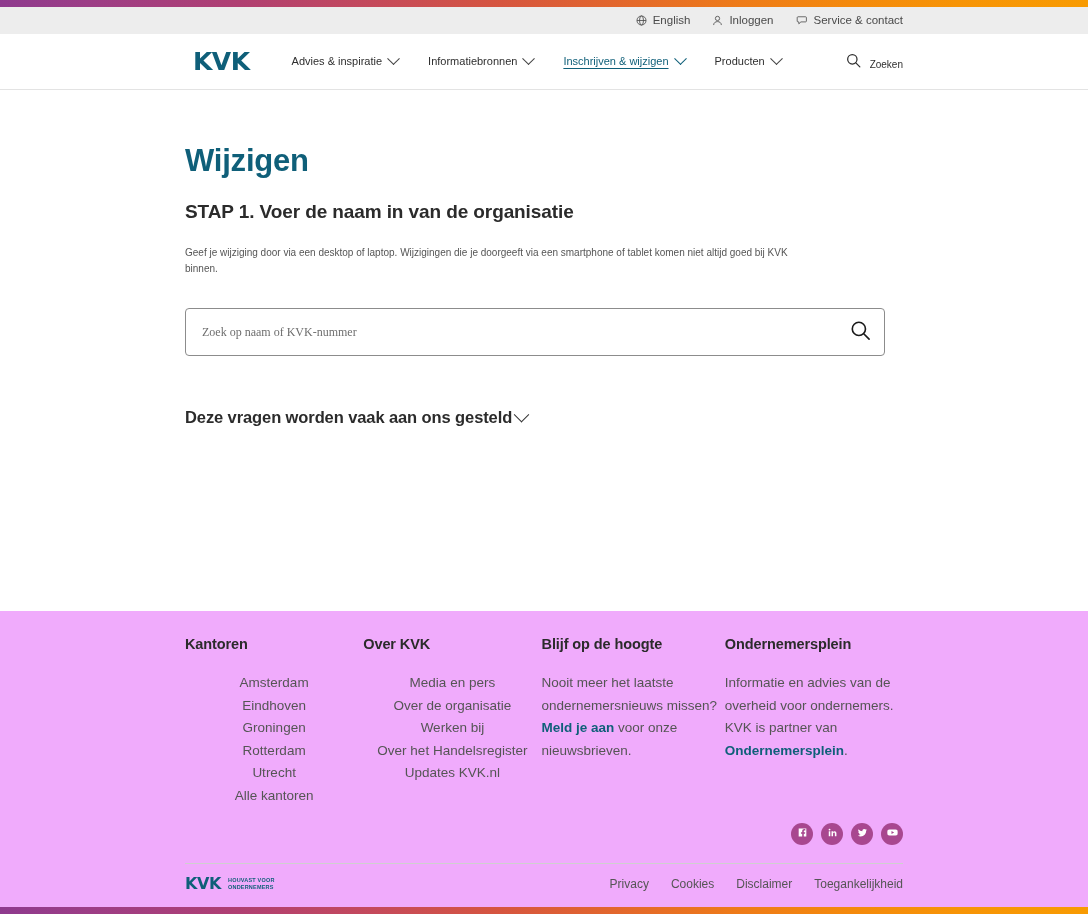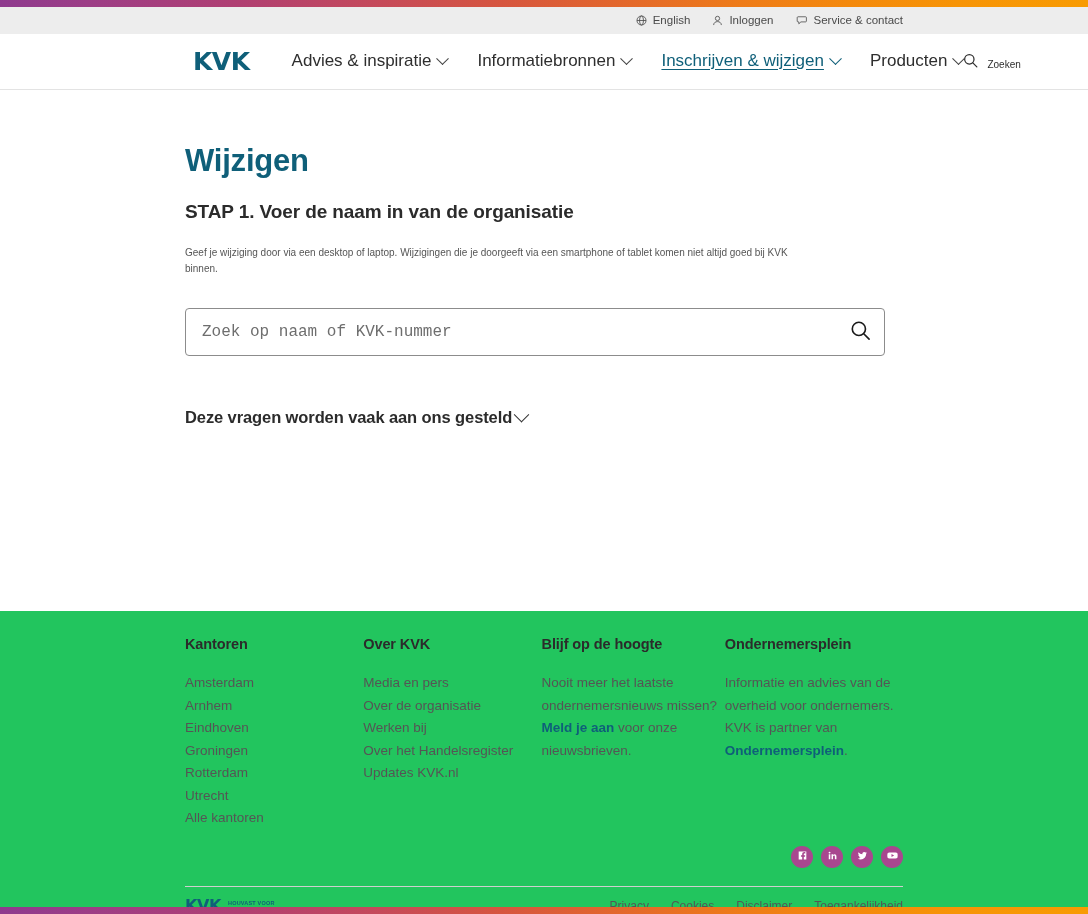--- a/index.html
+++ b/index.html
@@ -85,21 +85,21 @@
   .main-nav {
     display: flex;
     align-items: center;
     gap: 30px;
     flex: 1;
   }
   .nav-item {
     display: flex;
     align-items: center;
     gap: 7px;
-    font-size: 17px;
+    font-size: 11px;
     color: #2e2e2e;
     cursor: pointer;
     white-space: nowrap;
     padding-bottom: 1px;
   }
   .nav-item.active {
     color: #0f5f79;
     text-decoration: underline;
     text-underline-offset: 3px;
   }
@@ -162,22 +162,22 @@
     background: #fff;
     position: relative;
   }
   .search-box input {
     flex: 1;
     height: 100%;
     border: 0;
     outline: none;
     background: transparent;
     padding: 0 16px;
-    font-size: 16px;
-    font-family: Liberation Mono, monospace;
+    font-size: 12px;
+    font-family: Liberation Serif, serif;
     color: #333;
   }
   .search-box input::placeholder { color: #6e6e6e; }
   .search-submit {
     background: transparent;
     border: 0;
     cursor: pointer;
     width: 48px;
     height: 100%;
     display: flex;
@@ -202,21 +202,21 @@
   }
   .faq-chev {
     width: 11px; height: 11px;
     border-right: 1.6px solid #333;
     border-bottom: 1.6px solid #333;
     transform: rotate(45deg) translate(-2px,-2px);
   }
 
   
   .site-footer {
-    background: #22c55e;
+    background: #f0abfc;
     padding: 0 185px;
     position: absolute;
     left: 0; right: 0;
     top: 611px;
     bottom: 7px;
   }
   .footer-cols {
     display: flex;
     padding-top: 25px;
     gap: 0;
@@ -224,21 +224,21 @@
   .footer-col { width: 180px; }
   .footer-col:nth-child(3) { width: 185px; }
   .footer-col:nth-child(4) { width: 180px; }
   .footer-col h3 {
     font-size: 14.5px;
     font-weight: 700;
     color: #2b2b2b;
     margin-bottom: 20px;
     letter-spacing: -0.1px;
   }
-  .footer-col ul { list-style: none; }
+  .footer-col ul { list-style: none; text-align: center; }
   .footer-col li {
     font-size: 13.5px;
     line-height: 22.5px;
     color: #555555;
     cursor: pointer;
   }
   .footer-para {
     font-size: 13.5px;
     line-height: 22.5px;
     color: #555555;
@@ -423,21 +423,20 @@
 </main>
 
 <footer class="site-footer">
 
   <div class="footer-cols">
 
     <div class="footer-col">
       <h3>Kantoren</h3>
       <ul>
         <li>Amsterdam</li>
-        <li>Arnhem</li>
         <li>Eindhoven</li>
         <li>Groningen</li>
         <li>Rotterdam</li>
         <li>Utrecht</li>
         <li>Alle kantoren</li>
       </ul>
     </div>
 
     <div class="footer-col">
       <h3>Over KVK</h3>

